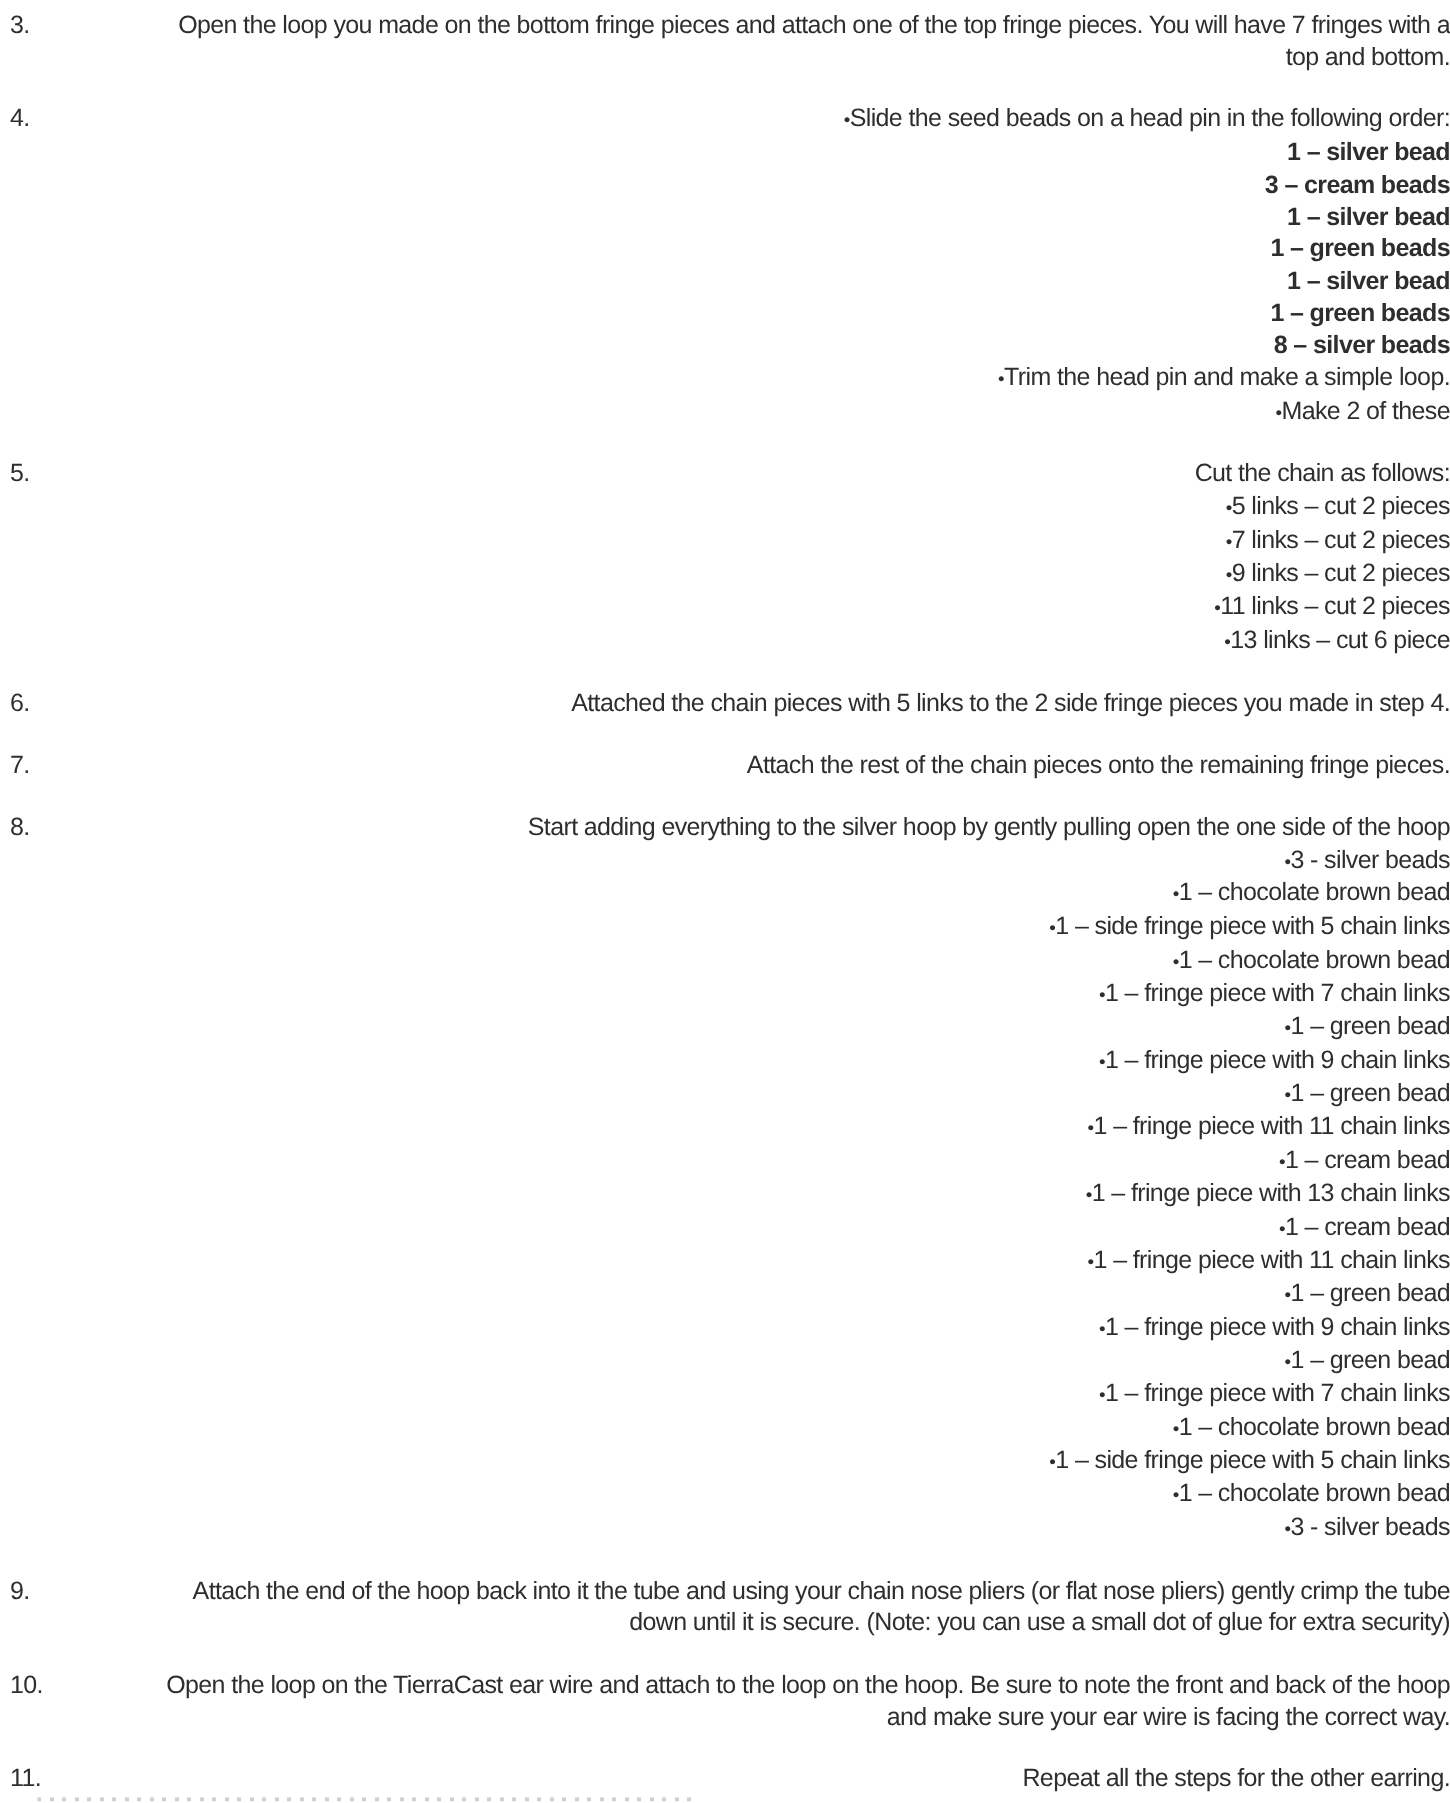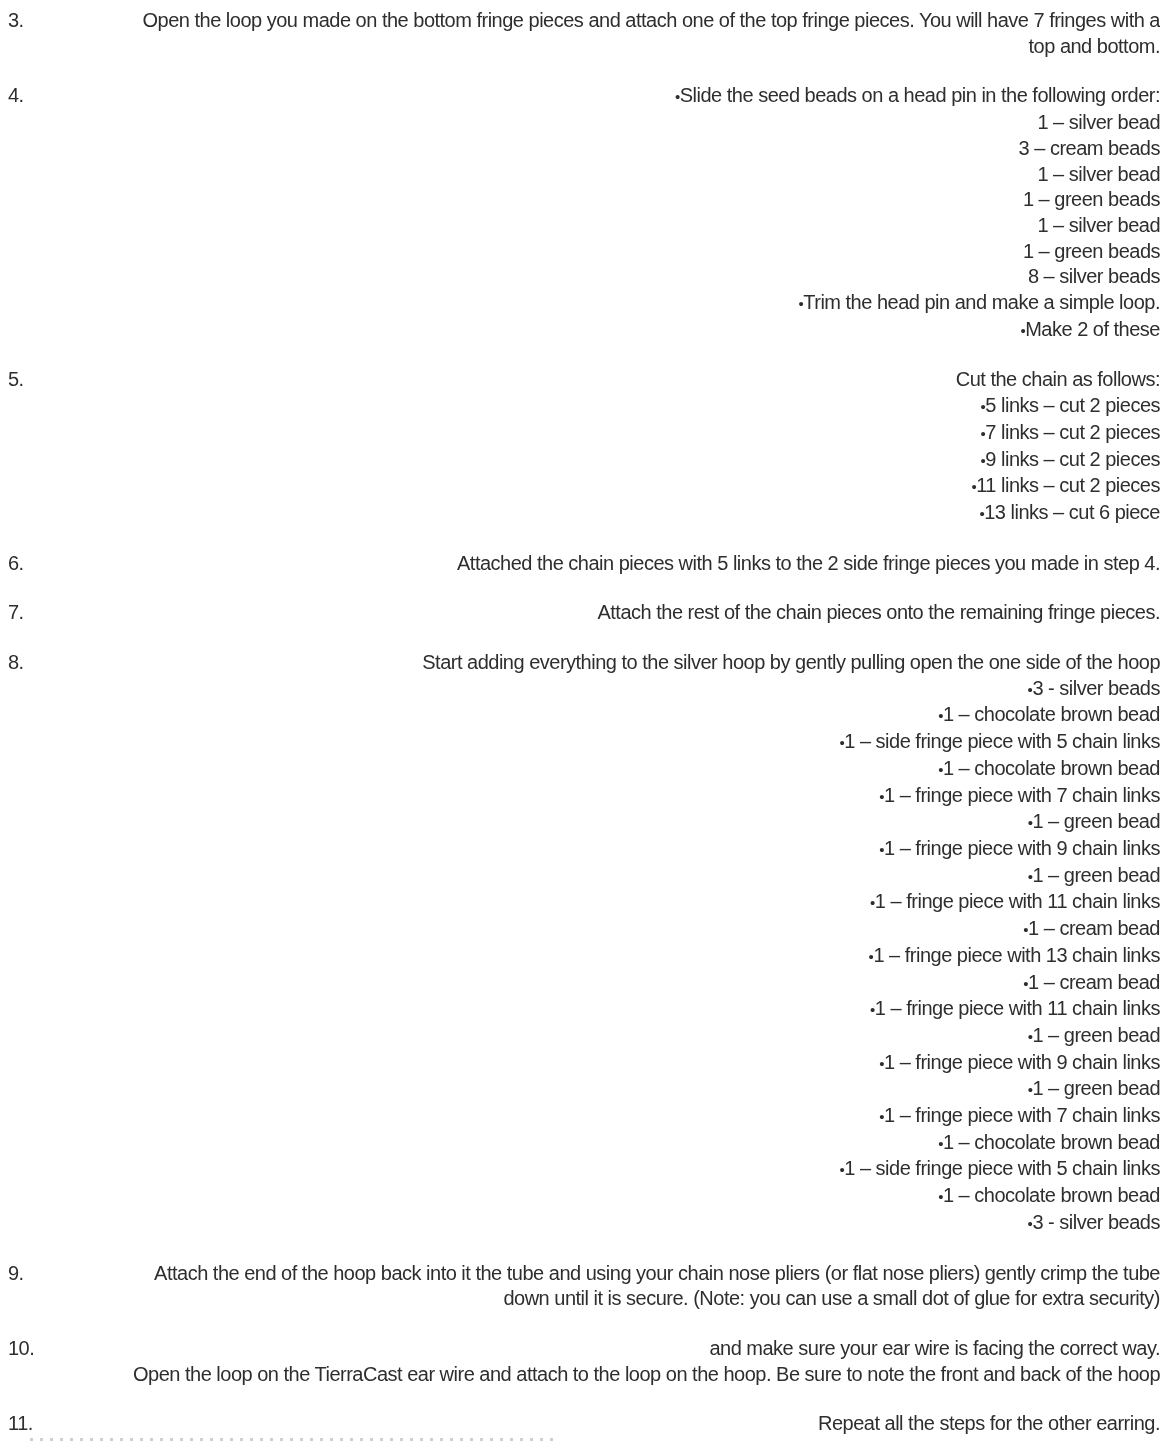--- a/index.html
+++ b/index.html
@@ -42,20 +42,21 @@
     white-space: nowrap;
     text-align: right;
   }
   .bullet-dot {
     display: inline-block;
     width: 11px;
     font-size: 15px;
   }
   .sub {
     padding-left: 75px;
+    font-weight: bold;
   }
   .artifact {
     position: absolute;
     bottom: 1px;
     left: 30px;
     width: 525px;
     height: 3px;
     opacity: 0.5;
   }
 </style>
@@ -139,22 +140,22 @@
       <div class="step">
         <span class="num">9.</span>
         <div class="content">
           <div class="line">Attach the end of the hoop back into it the tube and using your chain nose pliers (or flat nose pliers) gently crimp the tube</div>
           <div class="line">down until it is secure. (Note: you can use a small dot of glue for extra security)</div>
         </div>
       </div>
       <div class="step">
         <span class="num">10.</span>
         <div class="content">
+          <div class="line">Open the loop on the TierraCast ear wire and attach to the loop on the hoop. Be sure to note the front and back of the hoop</div>
           <div class="line">and make sure your ear wire is facing the correct way.</div>
-          <div class="line">Open the loop on the TierraCast ear wire and attach to the loop on the hoop. Be sure to note the front and back of the hoop</div>
         </div>
       </div>
       <div class="step">
         <span class="num">11.</span>
         <div class="content">
           <div class="line">Repeat all the steps for the other earring.</div>
         </div>
       </div>
     </div>
 </div>

